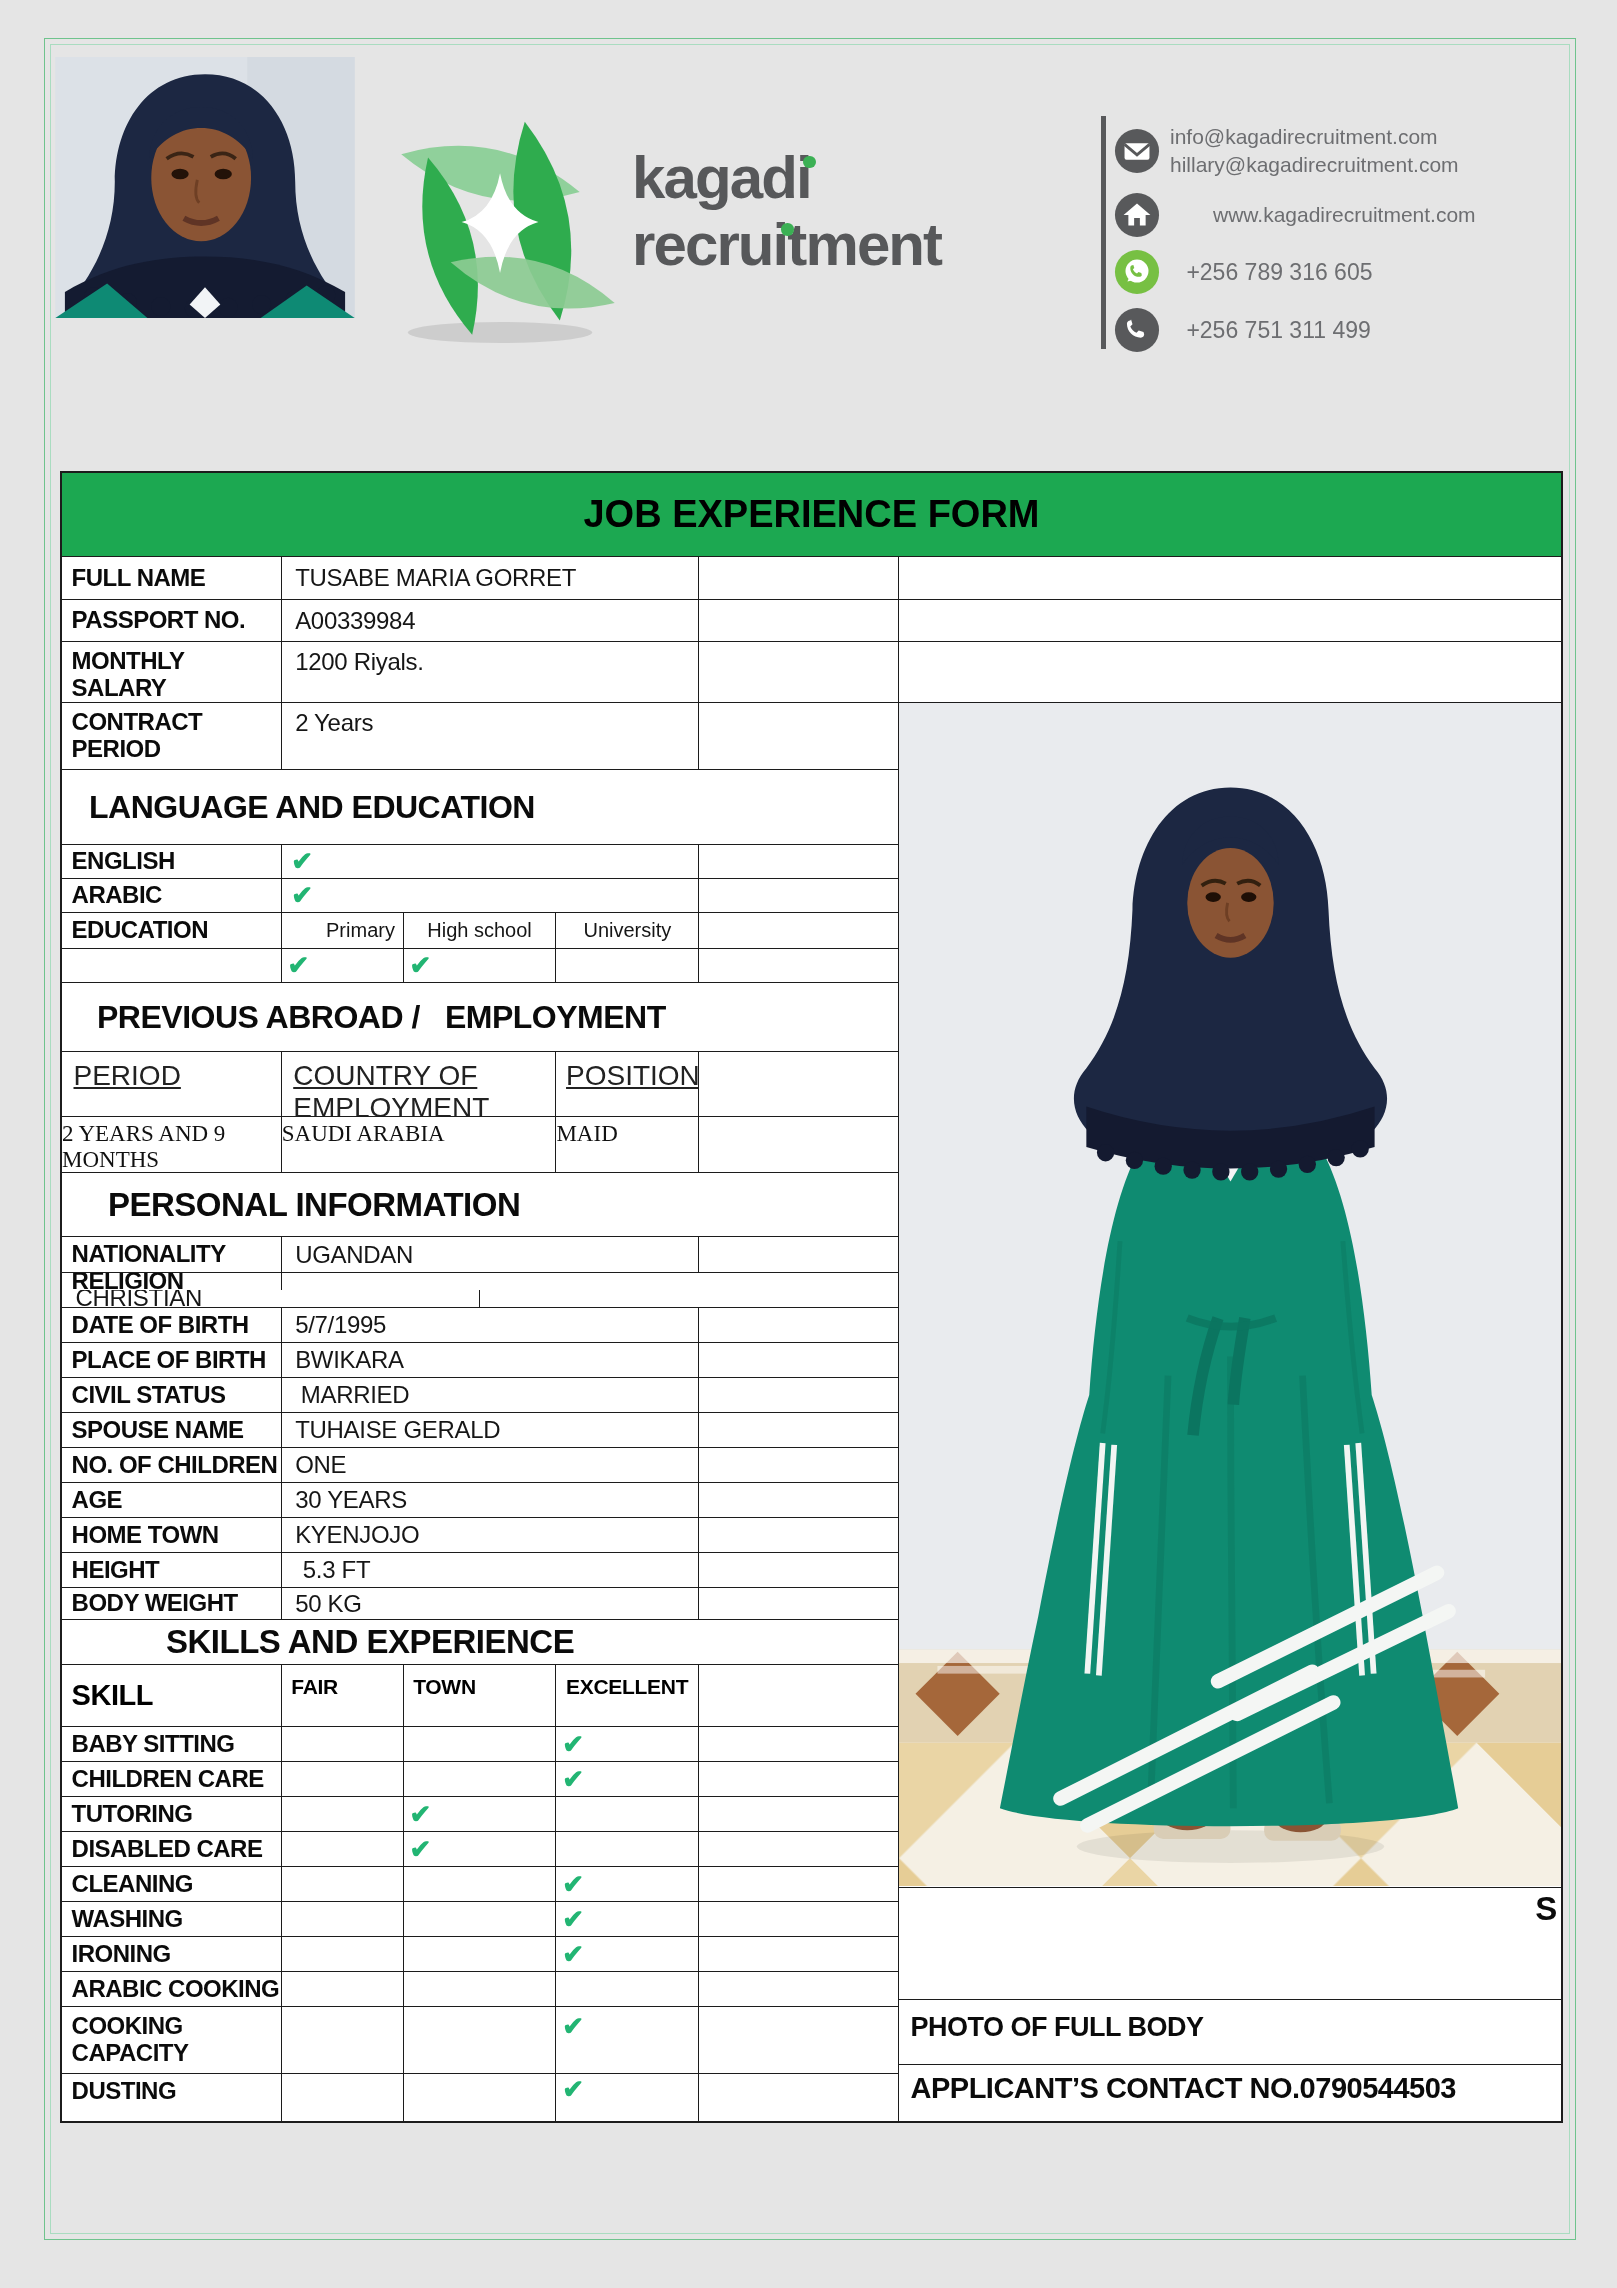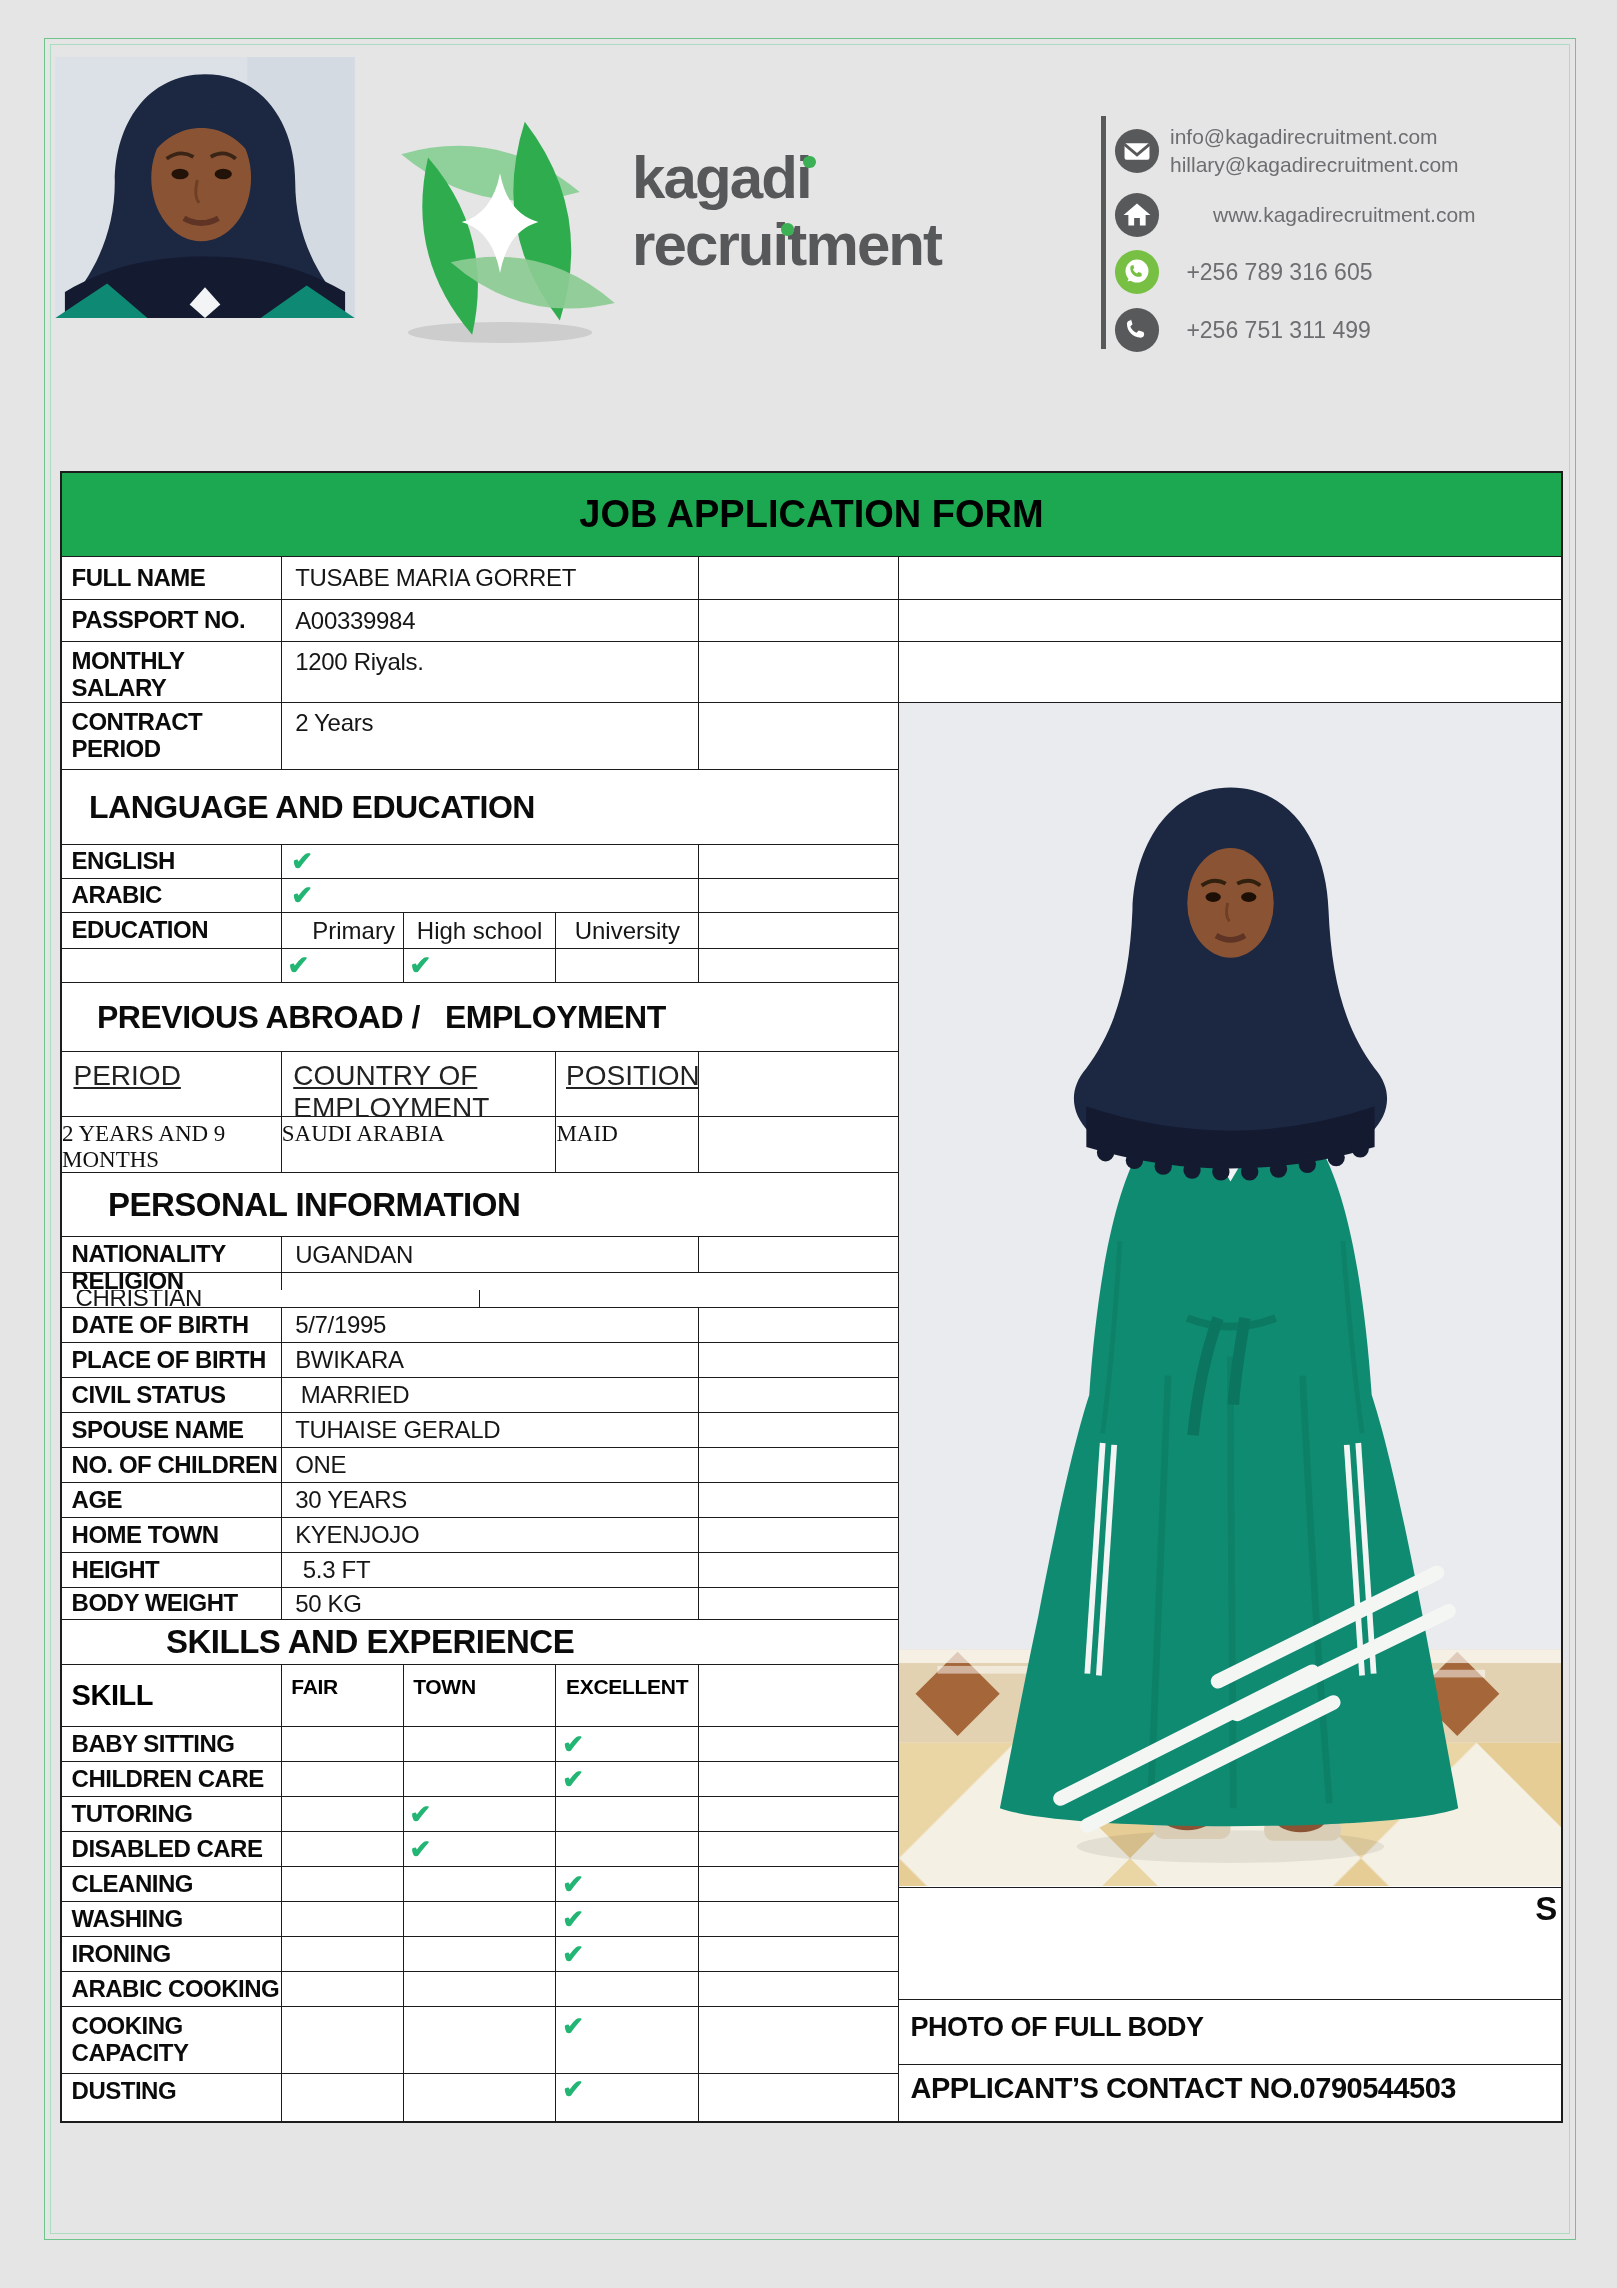--- a/index.html
+++ b/index.html
@@ -40,21 +40,21 @@
   .w-sub3{width:143px;}
   .w-emp2{width:275px;}
   .w-end{width:199px;border-right:none;}
 
   .lbl{font-weight:bold;font-size:24px;letter-spacing:-0.5px;padding-left:9.6px;color:#0b0b0b;line-height:1.12;}
   .nowrap{white-space:nowrap;}
   .val{font-size:24px;padding-left:13.4px;color:#161616;letter-spacing:-0.3px;}
   .chk{color:#22b573;font-weight:bold;font-size:26px;padding-left:9.6px;}
   .hrow{border-bottom:1.9px solid #1c1c1c;box-sizing:border-box;display:flex;align-items:center;}
   .shead{font-weight:bold;color:#0b0b0b;font-size:32px;letter-spacing:-0.5px;}
-  .edu-level{font-size:24px;color:#161616;}
+  .edu-level{font-size:20px;color:#161616;}
   .right-al{justify-content:flex-end;padding-right:7.7px;}
   .center-al{justify-content:center;}
   .emph{font-size:28px;color:#222;align-items:flex-start;padding-top:7.7px;line-height:1.15;text-decoration:underline;}
   .serif{font-family:"Liberation Serif",serif;font-size:23px;color:#111;line-height:1.15;align-items:flex-start;padding-top:3.8px;}
   .skl-h-small{font-weight:bold;font-size:21px;align-items:flex-start;padding-top:9.6px;padding-left:9.6px;letter-spacing:-0.3px;}
   .skl-h-big{font-weight:bold;font-size:29px;letter-spacing:-0.5px;}
 
   .rcell{border-bottom:1.9px solid #1c1c1c;box-sizing:border-box;display:flex;}
   .photo-cell{position:relative;overflow:hidden;}
   .s-cell{justify-content:flex-end;align-items:flex-start;font-weight:bold;font-size:33px;color:#0b0b0b;padding:1.9px 3.8px 0 0;}
@@ -156,21 +156,21 @@
         <svg width="46" height="46" viewBox="0 0 48 48">
             <circle cx="24" cy="24" r="23" fill="#58595b"></circle>
             <path d="M17,14 c-2,0 -3.5,1.5 -3.5,3.5 c0,8 6.5,14.5 14.5,14.5 c2,0 3.5,-1.5 3.5,-3.5 l-0.7,-2.5 l-5,-1.5 l-2.3,2.3 c-3,-1.2 -5.3,-3.5 -6.5,-6.5 l2.3,-2.3 l-1.5,-5 Z" fill="#fff"></path>
           </svg>
       </span>
       <span class="ctxt cnum">+256 751 311 499</span>
     </div>
   </div>
 
   <div class="form">
-    <div class="form-title">JOB APPLICATION FORM</div>
+    <div class="form-title">JOB EXPERIENCE FORM</div>
     <div class="form-body">
 
       <div class="left-sec">
 
         <div class="row" style="height:43px;">
           <div class="c w-lbl lbl nowrap">FULL NAME</div>
           <div class="c w-val val">TUSABE MARIA GORRET</div>
           <div class="c w-end"></div>
         </div>
         <div class="row" style="height:42px;">

